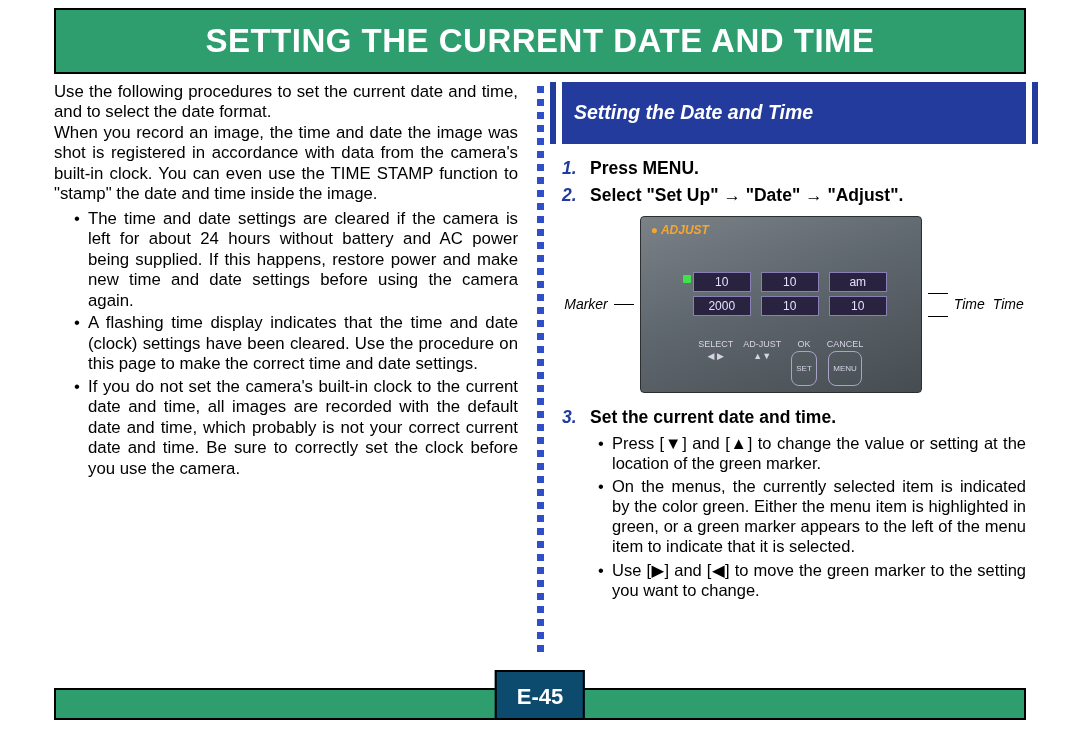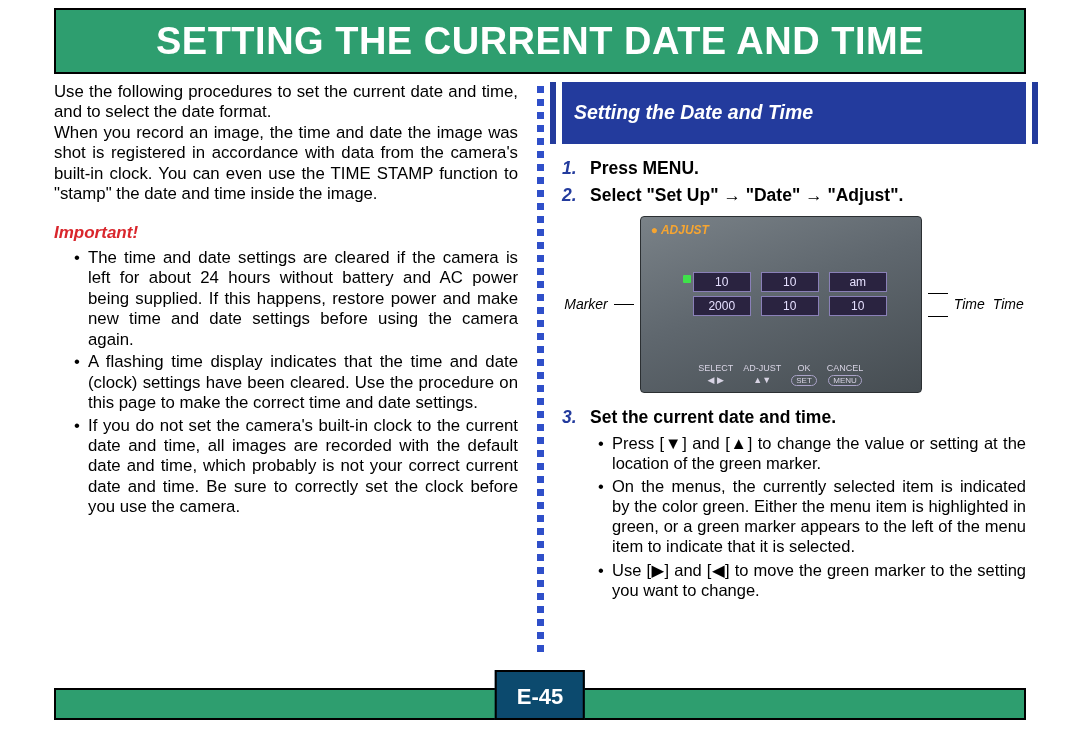--- a/index.html
+++ b/index.html
@@ -19,21 +19,21 @@
     height: 62px;
     background: #2e9e6f;
     border: 2px solid #000;
     display: flex;
     align-items: center;
     justify-content: center;
   }
   .header-title {
     color: #fff;
     font-weight: bold;
-    font-size: 38px;
+    font-size: 33px;
     letter-spacing: 0.5px;
   }
 
   .content {
     position: absolute;
     top: 82px;
     left: 54px;
     right: 54px;
     bottom: 60px;
     display: flex;
@@ -177,21 +177,21 @@
     font-size:10px;
     color:#d8d4e4;
   }
   .foot-btn{
     display:flex;flex-direction:column;align-items:center;
     font-size:9px; gap:1px;
   }
   .foot-btn .oval{
     border:1px solid #aaa3c8;
     border-radius:8px;
-    padding:0 4px;
+    padding:12px 4px;
     font-size:8px;
   }
   .side-label {
     font-style: italic;
     font-size: 14px;
     color:#000;
   }
   .side-label.right { text-align:left; }
 
   .sub-bullets {
@@ -240,21 +240,20 @@
 
 <div class="header-band">
   <span class="header-title">SETTING THE CURRENT DATE AND TIME</span>
 </div>
 
 <div class="content">
 
   <div class="col col-left">
     <div class="intro">Use the following procedures to set the current date and time, and to select the date format.</div>
     <div class="intro">When you record an image, the time and date the image was shot is registered in accordance with data from the camera's built-in clock. You can even use the TIME STAMP function to "stamp" the date and time inside the image.</div>
-    <div class="important-label">Important!</div>
     <ul class="bullets">
       <li>The time and date settings are cleared if the camera is left for about 24 hours without battery and AC power being supplied. If this happens, restore power and make new time and date settings before using the camera again.</li>
       <li>A flashing time display indicates that the time and date (clock) settings have been cleared. Use the procedure on this page to make the correct time and date settings.</li>
       <li>If you do not set the camera's built-in clock to the current date and time, all images are recorded with the default date and time, which probably is not your correct current date and time. Be sure to correctly set the clock before you use the camera.</li>
     </ul>
   </div>
 
   <div class="divider">
     <div class="sq"></div>
       <div class="sq"></div>

